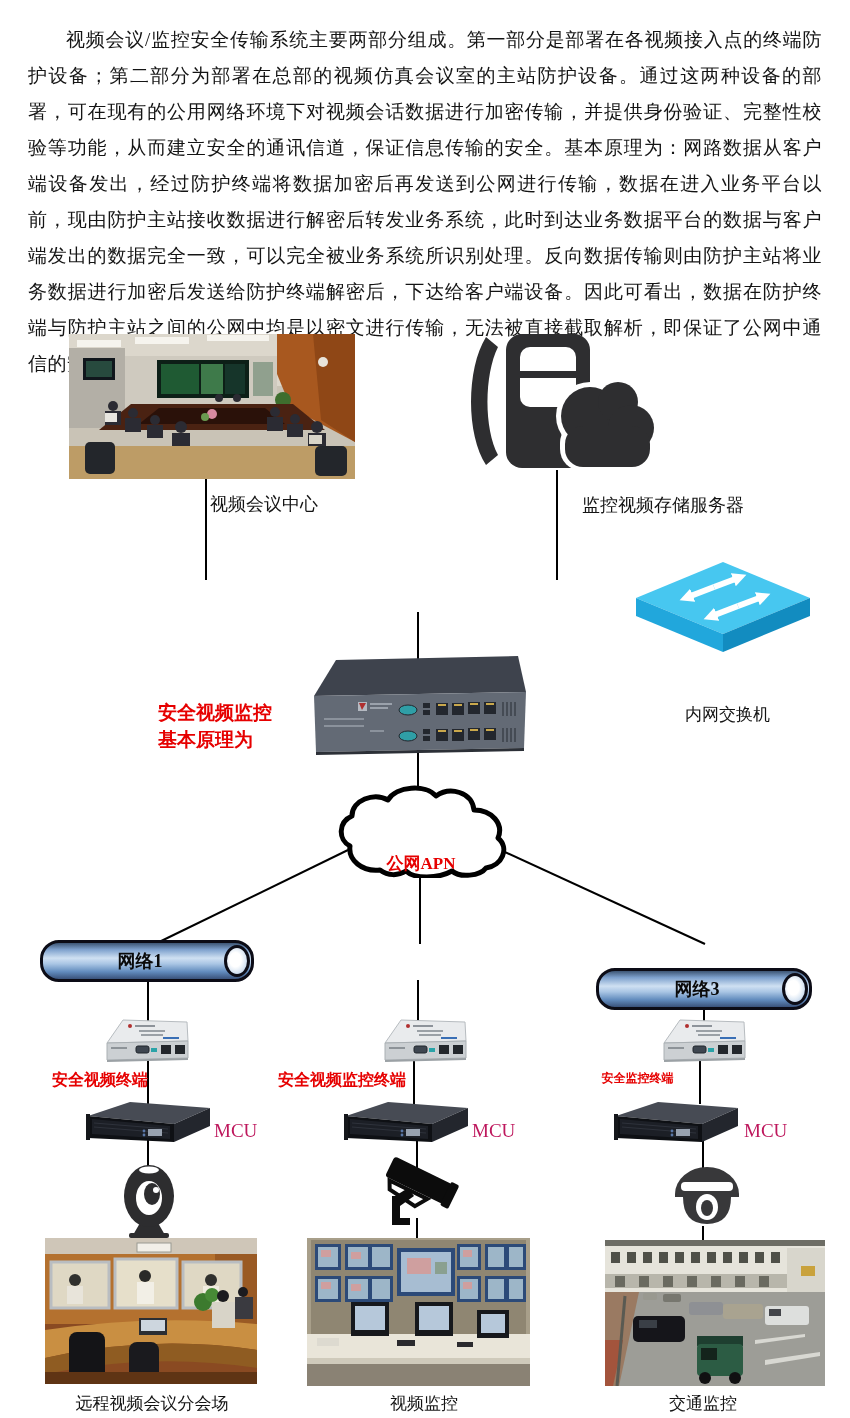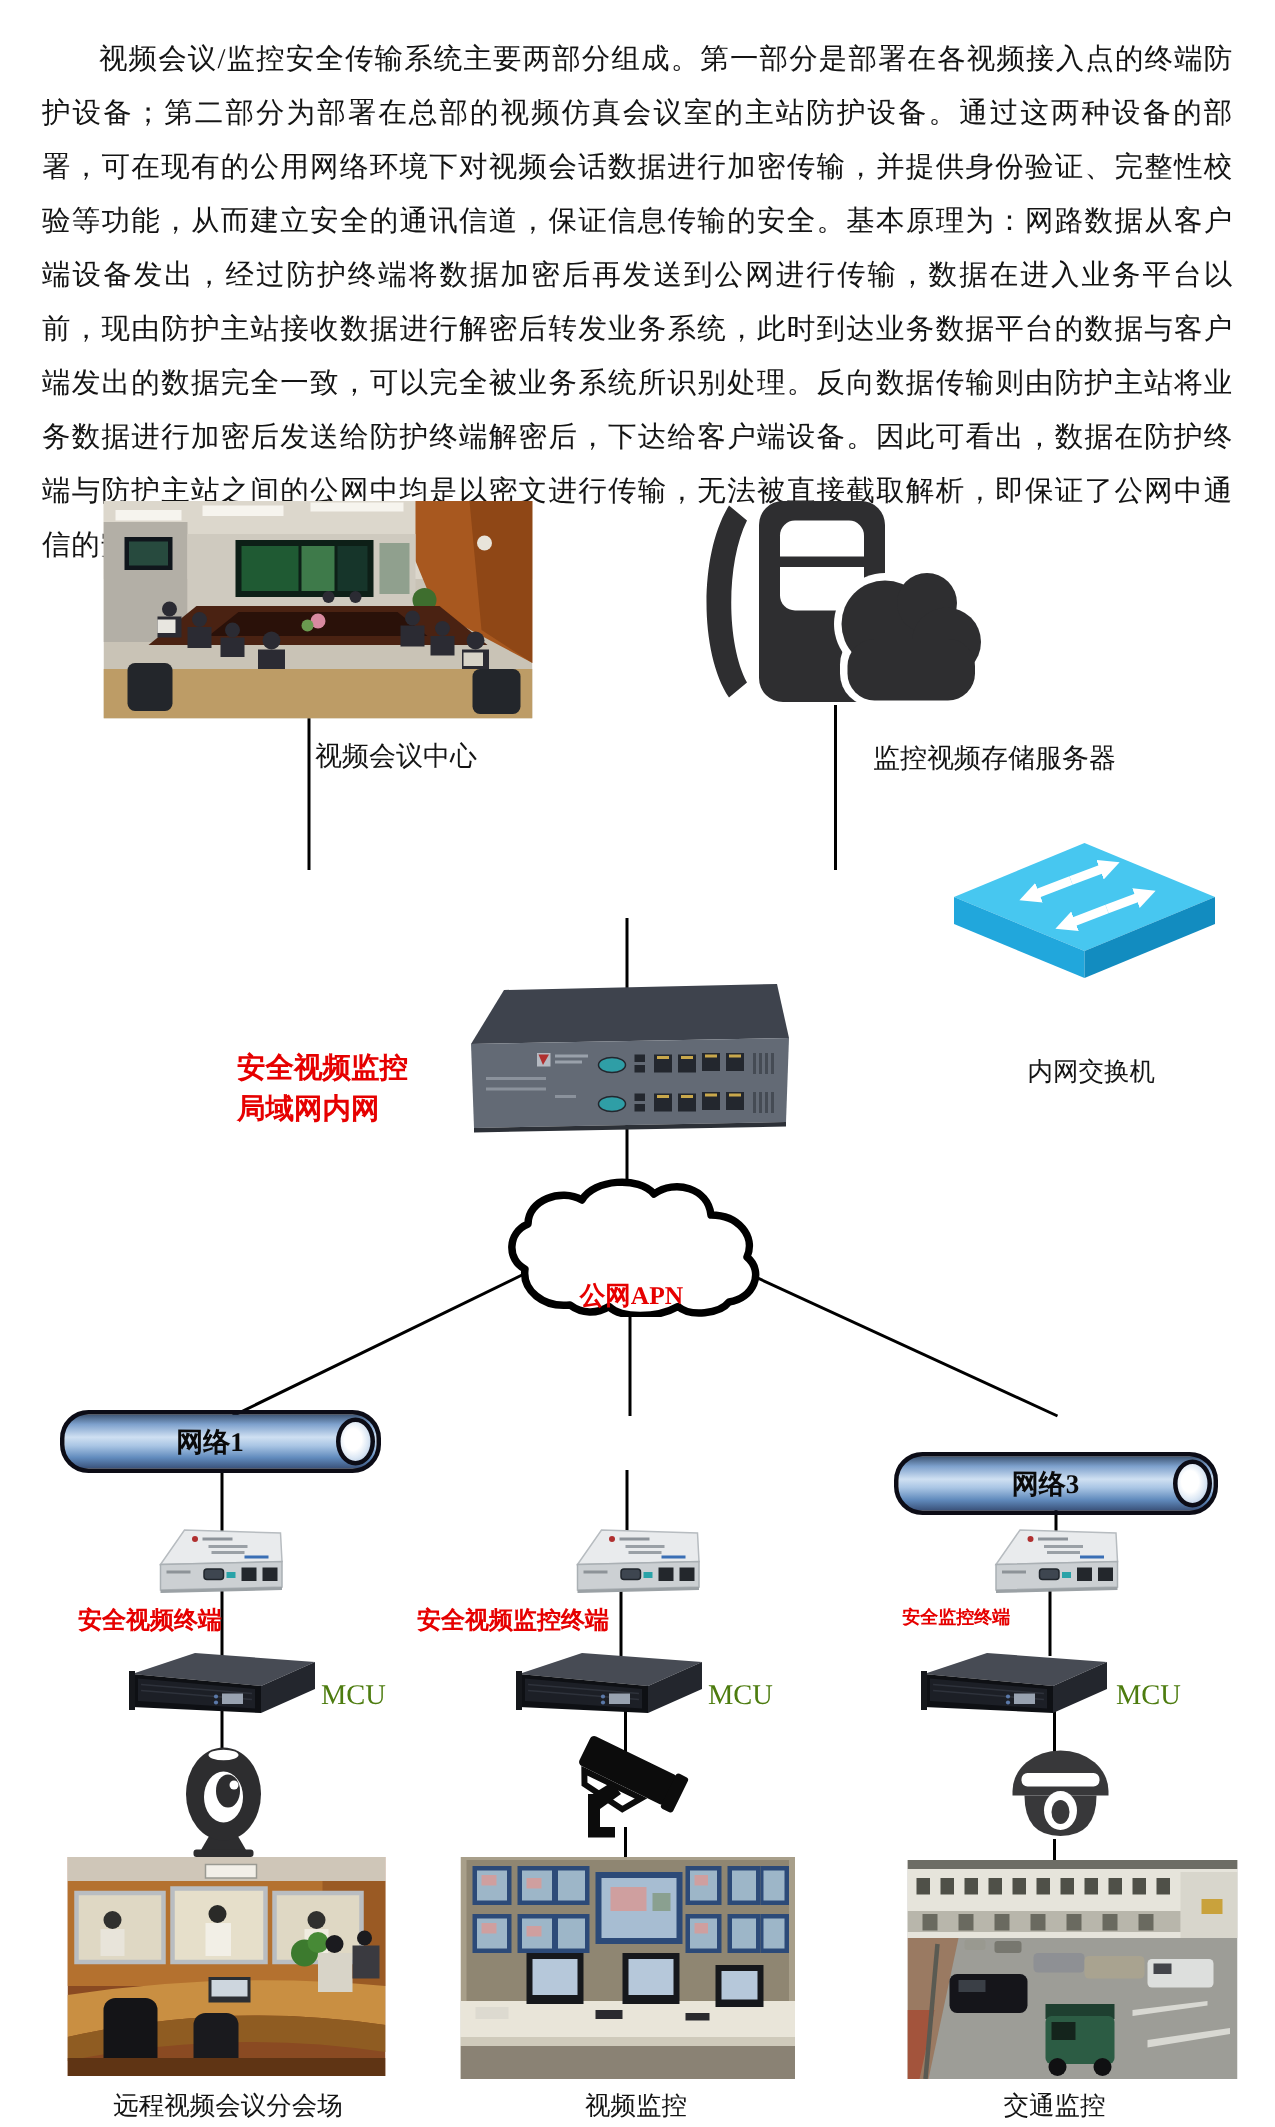--- a/index.html
+++ b/index.html
@@ -11,21 +11,21 @@
   .cap{font-size:18px;text-align:left;white-space:nowrap;}
   .cap-sm{font-size:17px;text-align:center;white-space:nowrap;}
   .red{color:#e60000;font-weight:bold;}
   .pipe{border:3px solid #0c0c16;border-radius:22px;
         background:linear-gradient(180deg,#3d5574 0%,#7da0cc 18%,#cfe0f2 42%,#a9c5e4 58%,#618bbd 80%,#3a527a 100%);
         display:flex;align-items:center;justify-content:center;}
   .pipe-cap{position:absolute;border:3px solid #0c0c16;border-radius:50%;
         background:radial-gradient(ellipse at 42% 45%,#ffffff 35%,#dbe7f4 62%,#9cb8da 100%);}
   .pipe-label{font-weight:bold;font-size:18px;color:#0a0a0a;}
   .lan-label{font-weight:bold;font-size:20px;color:#0a0a0a;letter-spacing:2px;}
-  .mcu{font-size:19px;color:#4d7c0f;}
+  .mcu{font-size:19px;color:#be185d;}
   .photo{border:0;}
   svg{display:block;}
 </style>
 </head>
 <body>
 
 <div class="page">
 
   <div class="abs para">视频会议/监控安全传输系统主要两部分组成。第一部分是部署在各视频接入点的终端防护设备；第二部分为部署在总部的视频仿真会议室的主站防护设备。通过这两种设备的部署，可在现有的公用网络环境下对视频会话数据进行加密传输，并提供身份验证、完整性校验等功能，从而建立安全的通讯信道，保证信息传输的安全。基本原理为：网路数据从客户端设备发出，经过防护终端将数据加密后再发送到公网进行传输，数据在进入业务平台以前，现由防护主站接收数据进行解密后转发业务系统，此时到达业务数据平台的数据与客户端发出的数据完全一致，可以完全被业务系统所识别处理。反向数据传输则由防护主站将业务数据进行加密后发送给防护终端解密后，下达给客户端设备。因此可看出，数据在防护终端与防护主站之间的公网中均是以密文进行传输，无法被直接截取解析，即保证了公网中通信的安全。</div>
 
@@ -190,21 +190,21 @@
         <line x1="197" y1="78" x2="197" y2="92"></line>
           <line x1="201" y1="78" x2="201" y2="92"></line>
         <line x1="205" y1="78" x2="205" y2="92"></line>
           <line x1="209" y1="78" x2="209" y2="92"></line>
       </g>
       <rect x="64" y="80" width="14" height="2" fill="#8b929c"></rect>
     </g>
   </svg>
   <div class="abs red" style="left:158px;top:699px;width:176px;font-size:19px;line-height:27px;">
     <div>安全视频监控</div>
-    <div>局域网内网</div>
+    <div>基本原理为</div>
   </div>
 
   <div class="abs" style="left:332px;top:784px;width:178px;height:94px;">
     <svg width="178" height="94" viewBox="0 0 178 94">
       <path d="M48,86 C30,88 16,76 18,62 C6,56 6,38 20,32 C20,16 42,8 56,16 C64,2 94,0 104,12 C118,2 140,8 142,26 C160,26 172,40 166,54 C178,64 170,82 154,84 C148,92 128,94 120,87 C106,95 82,95 74,87 C66,92 56,92 48,86 Z" fill="#ffffff" stroke="#000000" stroke-width="5" stroke-linejoin="round"></path>
     </svg>
     <div class="abs red" style="left:0;top:32px;width:100%;text-align:center;font-size:17px;margin-top:36px;">公网APN</div>
   </div>
 
   <div class="abs pipe" style="left:40px;top:940px;width:208px;height:36px;border-radius:19px;">

